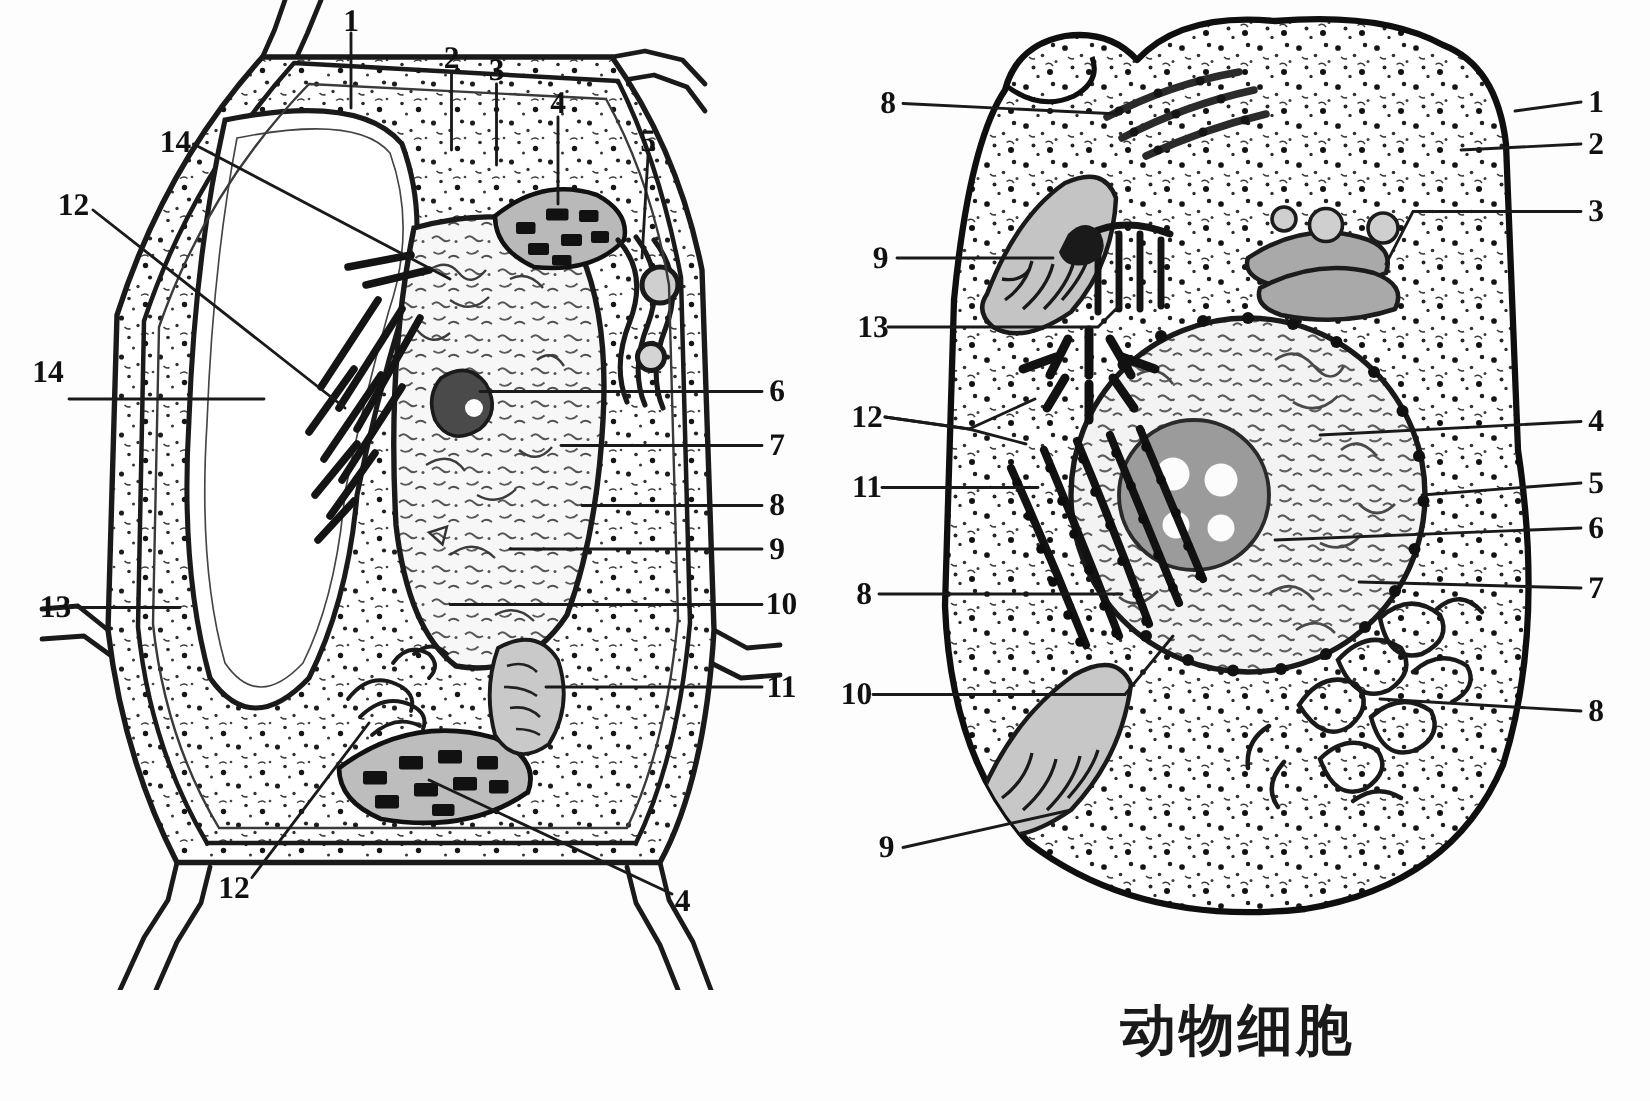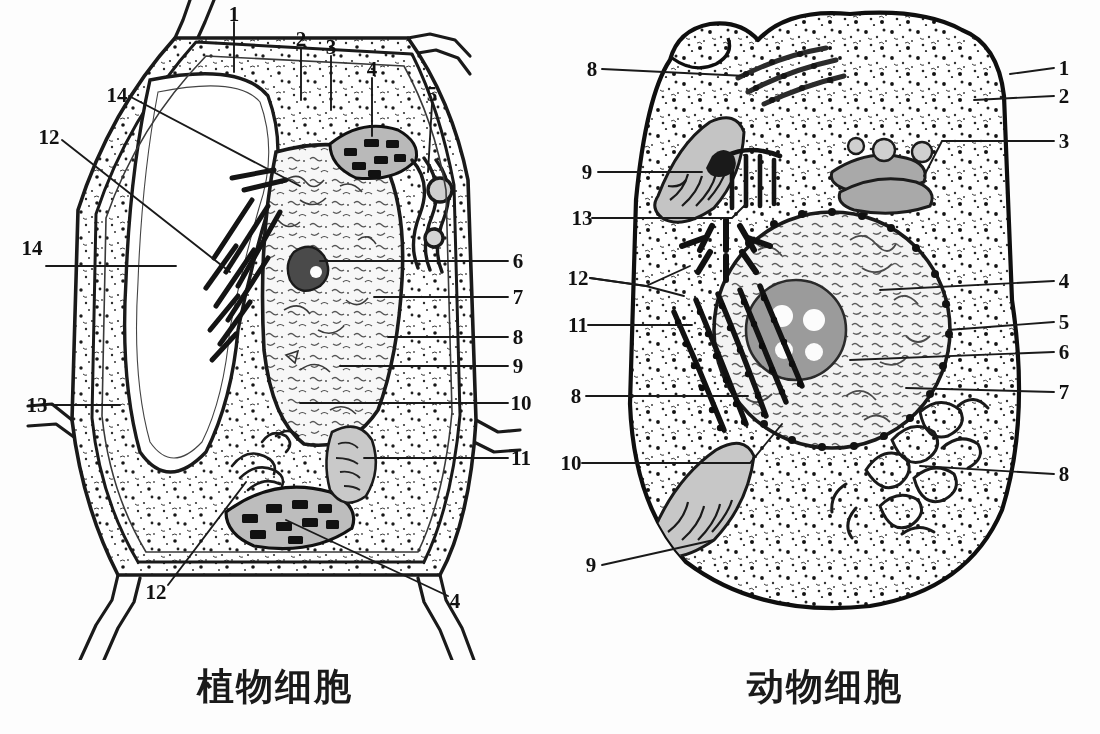--- a/index.html
+++ b/index.html
@@ -488,16 +488,15 @@
     <div class="lbl c" style="left:514px;top:68px">1</div>
     <div class="lbl c" style="left:514px;top:96px">2</div>
     <div class="lbl c" style="left:514px;top:141px">3</div>
     <div class="lbl c" style="left:514px;top:281px">4</div>
     <div class="lbl c" style="left:514px;top:322px">5</div>
     <div class="lbl c" style="left:514px;top:352px">6</div>
     <div class="lbl c" style="left:514px;top:392px">7</div>
     <div class="lbl c" style="left:514px;top:474px">8</div>
   </div>
 
-  <div class="caption" id="caption-plant">植物细胞</div>
   <div class="caption" id="caption-animal">动物细胞</div>
 
 </div>
 
 </body></html>

